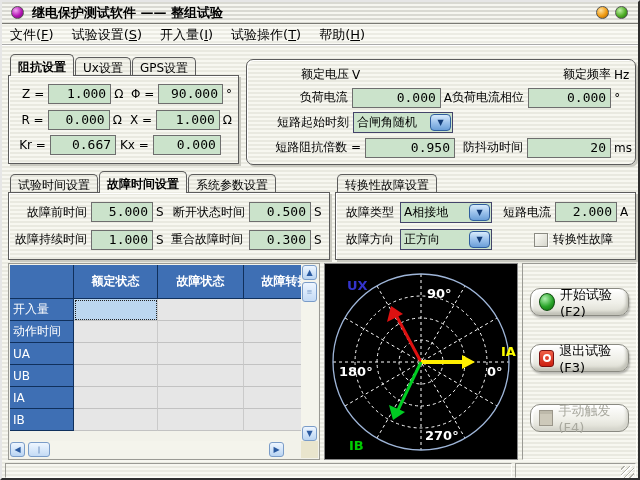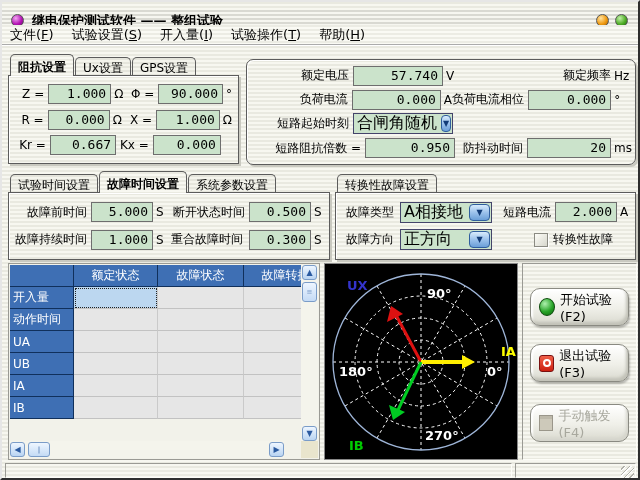--- a/index.html
+++ b/index.html
@@ -3,21 +3,21 @@
 <meta charset="utf-8">
 <style>
   * { margin:0; padding:0; box-sizing:border-box; }
   html,body { width:640px; height:480px; overflow:hidden;
     font-family:"DejaVu Sans", sans-serif; font-size:12px; color:#000; }
   .win { position:relative; width:640px; height:480px;
     background:repeating-linear-gradient(180deg,#e9e9e0 0 2px,#f7f7f0 2px 4px);
     border:2px solid; border-color:#e6e6e6 #2e2e2e #2e2e2e #e6e6e6; }
 
   
-  .titlebar { position:absolute; left:0; top:8px; width:636px; height:22px;
+  .titlebar { position:absolute; left:0; top:0; width:636px; height:22px;
     background:repeating-linear-gradient(180deg,#d9d9d2 0 2px,#f6f6f0 2px 4px);
     border-bottom:1px solid #7a7a74; display:flex; align-items:center; }
   .orb { width:13px; height:13px; border-radius:50%; border:1px solid #555; }
   .orb.purple { margin-left:9px; background:radial-gradient(circle at 35% 30%,#f2a6f2,#b515b5 55%,#6a0a6a); }
   .orb.orange { background:radial-gradient(circle at 35% 30%,#ffe2a0,#f09a10 55%,#9a5c06); }
   .orb.green  { background:radial-gradient(circle at 35% 30%,#c2f0a8,#4fae26 55%,#1f6410); }
   .title-text { font-weight:bold; font-size:13px; margin-left:8px; }
   .win-btns { margin-left:auto; margin-right:10px; display:flex; gap:6px; }
 
   
@@ -44,32 +44,32 @@
 
   .frow { display:flex; align-items:center; }
   .flabel { text-align:right; white-space:nowrap; }
   .fbox { background:#cbe3cb; border:1px solid #6e6e6e; height:20px;
     font-family:"DejaVu Sans Mono", monospace; font-size:13px;
     text-align:right; padding:1px 4px 0 2px; }
   .funit { padding-left:3px; white-space:nowrap; }
 
   .dropdown { display:flex; align-items:center; background:#cbe3cb;
     border:1px solid #44446a; height:21px; }
-  .dd-text { padding:0 3px; font-size:16px; white-space:nowrap; flex:1; }
+  .dd-text { padding:0 3px; font-size:12px; white-space:nowrap; flex:1; }
   .dd-btn { width:21px; height:17px; margin:1px; border:1px solid #2f5e9e; border-radius:4px;
     background:linear-gradient(180deg,#d8ebfc,#9cc2ec 50%,#6b9fd8);
     display:flex; align-items:center; justify-content:center;
     color:#123c78; font-size:8px; }
 
   
   .tablewrap { position:absolute; left:6px; top:261px; width:312px; height:197px;
     background:#f2f2ea; border:1px solid #9a9a94; }
   .tclip { position:absolute; left:1px; top:1px; width:292px; height:176px; overflow:hidden; }
   .tgrid { width:318px; }
-  .th-row { display:flex; height:22px; }
+  .th-row { display:flex; height:34px;font-weight:bold; }
   .th-cell { background:#3e6fb4; color:#fff; border-right:1px solid #10305c;
     border-bottom:1px solid #10305c; display:flex; align-items:center; justify-content:center;
     font-size:12px; }
   .trow { display:flex; height:22px; }
   .rowhdr { width:64px; background:#3e6fb4; color:#fff; border-right:1px solid #10305c;
     border-bottom:1px solid #10305c; display:flex; align-items:center; padding-left:3px; font-size:12px; }
   .tcell { background:#e6e6e6; border-right:1px solid #cacaca; border-bottom:1px solid #c2c2c2; }
   .tcell.sel { background:#bcd7f0; outline:1px dotted #222; outline-offset:-2px; }
   .c1 { width:64px; } .c2 { width:84px; } .c3 { width:86px; } .c4 { width:84px; }
 
@@ -83,21 +83,21 @@
     background:linear-gradient(180deg,#eef6ff,#c4dbf5); color:#7a9cc8; font-size:7px;
     display:flex; align-items:center; justify-content:center; }
 
   
   .polar { position:absolute; left:322px; top:261px; width:194px; height:197px;
     background:#000; border:1px solid #888; }
 
   
   .btnpanel { position:absolute; left:520px; top:261px; width:115px; height:197px;
     border:1px solid; border-color:#9a9a94 #fdfdf8 #fdfdf8 #9a9a94; }
-  .xbtn { position:absolute; left:7px; width:99px; height:38px; border:1px solid #8a8a82;
+  .xbtn { position:absolute; left:7px; width:99px; height:28px; border:1px solid #8a8a82;
     border-radius:10px; background:linear-gradient(180deg,#ffffff,#efefe8 55%,#d9d9cf);
     box-shadow:inset -2px -3px 3px #c2c2b8, inset 2px 2px 2px #ffffff, 1px 2px 2px rgba(0,0,0,.25);
     display:flex; align-items:center; gap:5px; padding-left:8px; font-size:13px; cursor:default; }
   .xbtn.disabled { color:#a8a89e; box-shadow:inset -2px -3px 3px #d5d5cc, inset 2px 2px 2px #ffffff; }
   .ic-start { width:18px; height:18px; border-radius:50%; border:1px solid #0a4a0a;
     background:radial-gradient(circle at 35% 30%,#aef0ae,#28a428 55%,#0c660c); }
   .ic-exit { width:17px; height:17px; border-radius:3px; border:1px solid #7a1010;
     background:linear-gradient(180deg,#f06048,#cc1f10); display:flex; align-items:center; justify-content:center; }
   .ic-exit .ring { width:8px; height:8px; border:2px solid #fff; border-radius:50%; }
   .ic-manual { width:16px; height:16px; border:1px solid #9a968a; background:#cdc9ba;
@@ -160,21 +160,20 @@
         <span class="flabel" style="width:36px; margin-left:auto;">Kx =</span>
         <div class="fbox" style="width:74px; margin-left:4px;">0.000</div>
         <span class="funit" style="width:12px;"></span>
       </div>
     </div>
   </div>
 
   <div class="groupbox" style="left:244px; top:57px; width:390px; height:106px; display:flex; flex-direction:column; justify-content:space-evenly; padding:2px 6px;border-radius:7px;">
     <div class="frow">
       <span class="flabel" style="width:96px;">额定电压</span>
-      <div class="fbox" style="width:90px; margin-left:4px;">57.740</div>
       <span class="funit">V</span>
       <span class="flabel" style="margin-left:auto;">额定频率</span>
       <span class="funit" style="width:18px;">Hz</span>
     </div>
     <div class="frow">
       <span class="flabel" style="width:96px;">负荷电流</span>
       <div class="fbox" style="width:90px; margin-left:4px;">0.000</div>
       <span class="funit">A</span>
       <span class="flabel" style="margin-left:auto;">负荷电流相位</span>
       <div class="fbox" style="width:84px; margin-left:4px;">0.000</div>

